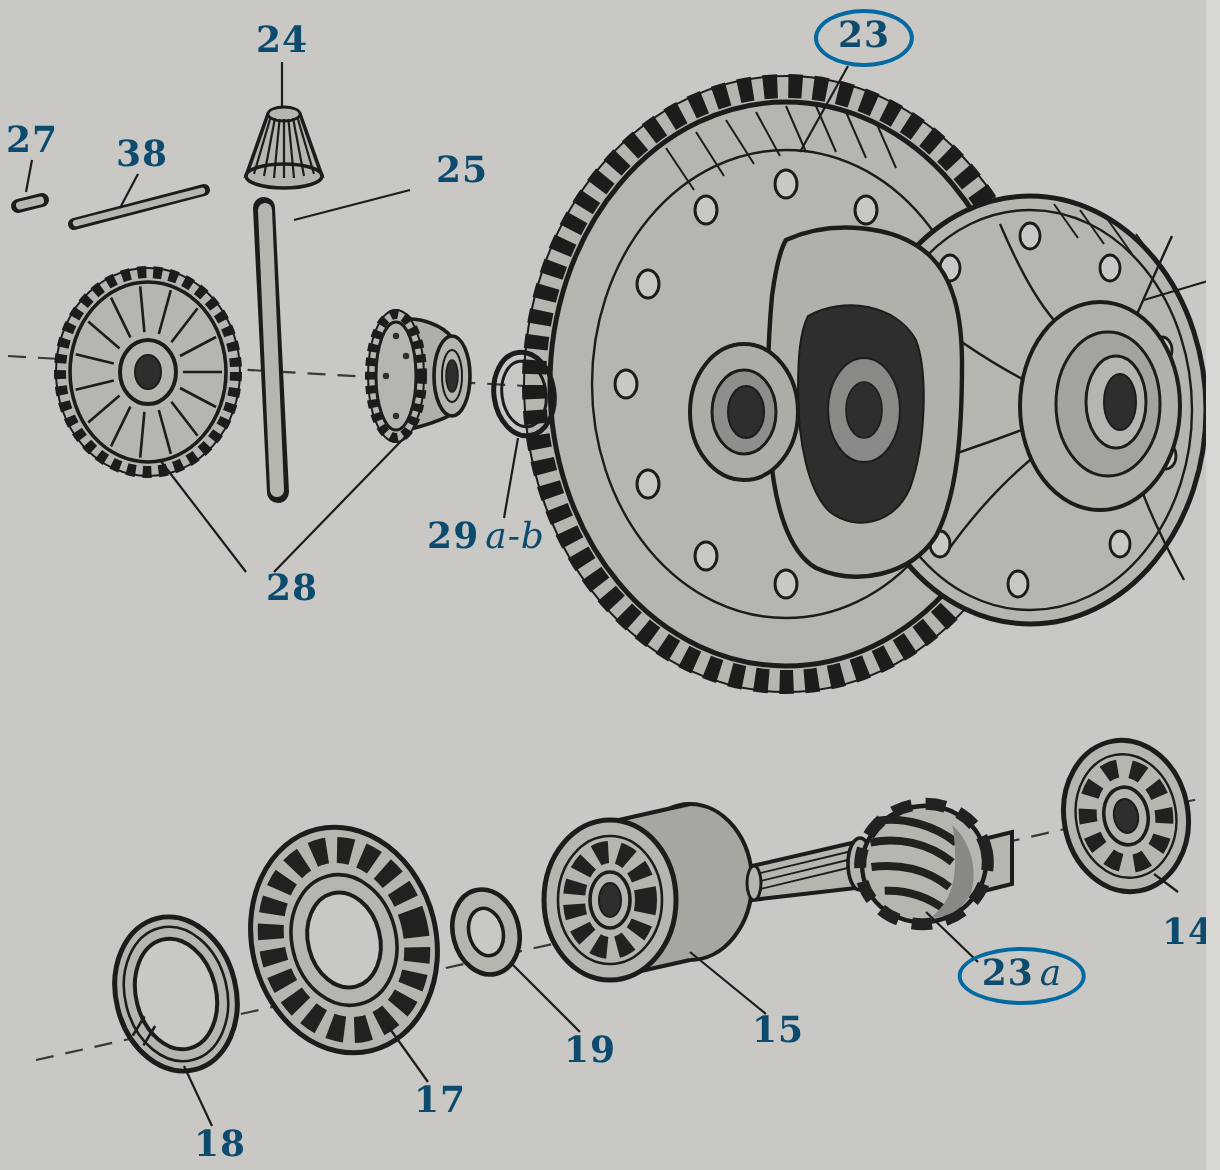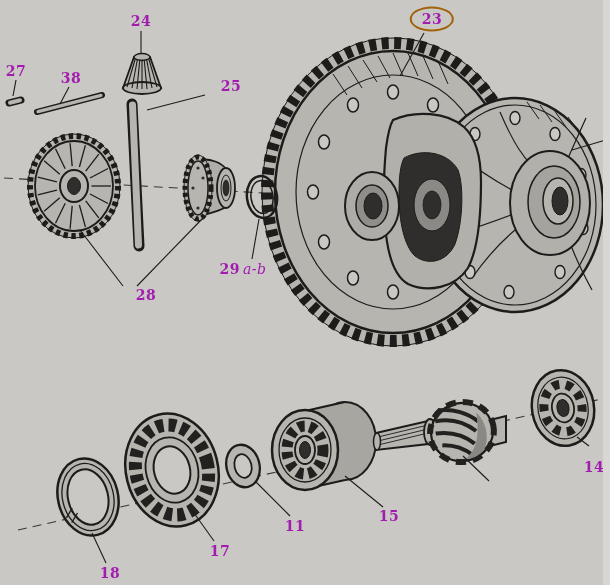--- a/index.html
+++ b/index.html
@@ -7,30 +7,30 @@
     position:relative;
     width:610px;height:585px;
     background:#c9c8c4;
     overflow:hidden;
     font-family:"DejaVu Serif", serif;
   }
   #drawing{position:absolute;left:0;top:0;}
   .label{
     position:absolute;
     transform:translate(-50%,-50%);
-    font-size:14px;
+    font-size:18px;
     font-weight:600;
-    color:#a21caf;
+    color:#0c4a6e;
     letter-spacing:.5px;
     white-space:nowrap;
     line-height:1;
   }
   .label .suffix{font-style:italic;font-weight:500;margin-left:3px;}
   .highlight{
-    border:2px solid #a16207;
+    border:2px solid #0369a1;
     border-radius:50%;
     padding:3px 10px 4px 10px;
   }
   .edge-strip{
     position:absolute;right:0;top:0;width:7px;height:585px;
     background:#d9d7d3;
   }
 </style>
 </head>
 <body>
@@ -298,20 +298,23 @@
 </div>
 
 <div class="label" style="left:146px;top:295px;">28</div>
 
 <div class="label" style="left:243px;top:269px;">
   <span>29</span><span class="suffix">a-b</span>
 </div>
 
 <div class="label" style="left:594px;top:455px;margin-top:12px;">14</div>
 <div class="label" style="left:389px;top:516px;">15</div>
-<div class="label" style="left:295px;top:526px;">11</div>
+<div class="label" style="left:295px;top:526px;">19</div>
 <div class="label" style="left:220px;top:551px;">17</div>
 <div class="label" style="left:110px;top:573px;">18</div>
 
+<div class="label highlight" style="left:511px;top:488px;">
+  <span>23</span><span class="suffix">a</span>
+</div>
 
 <div class="edge-strip"></div>
 
 </div>
 
 </body></html>

